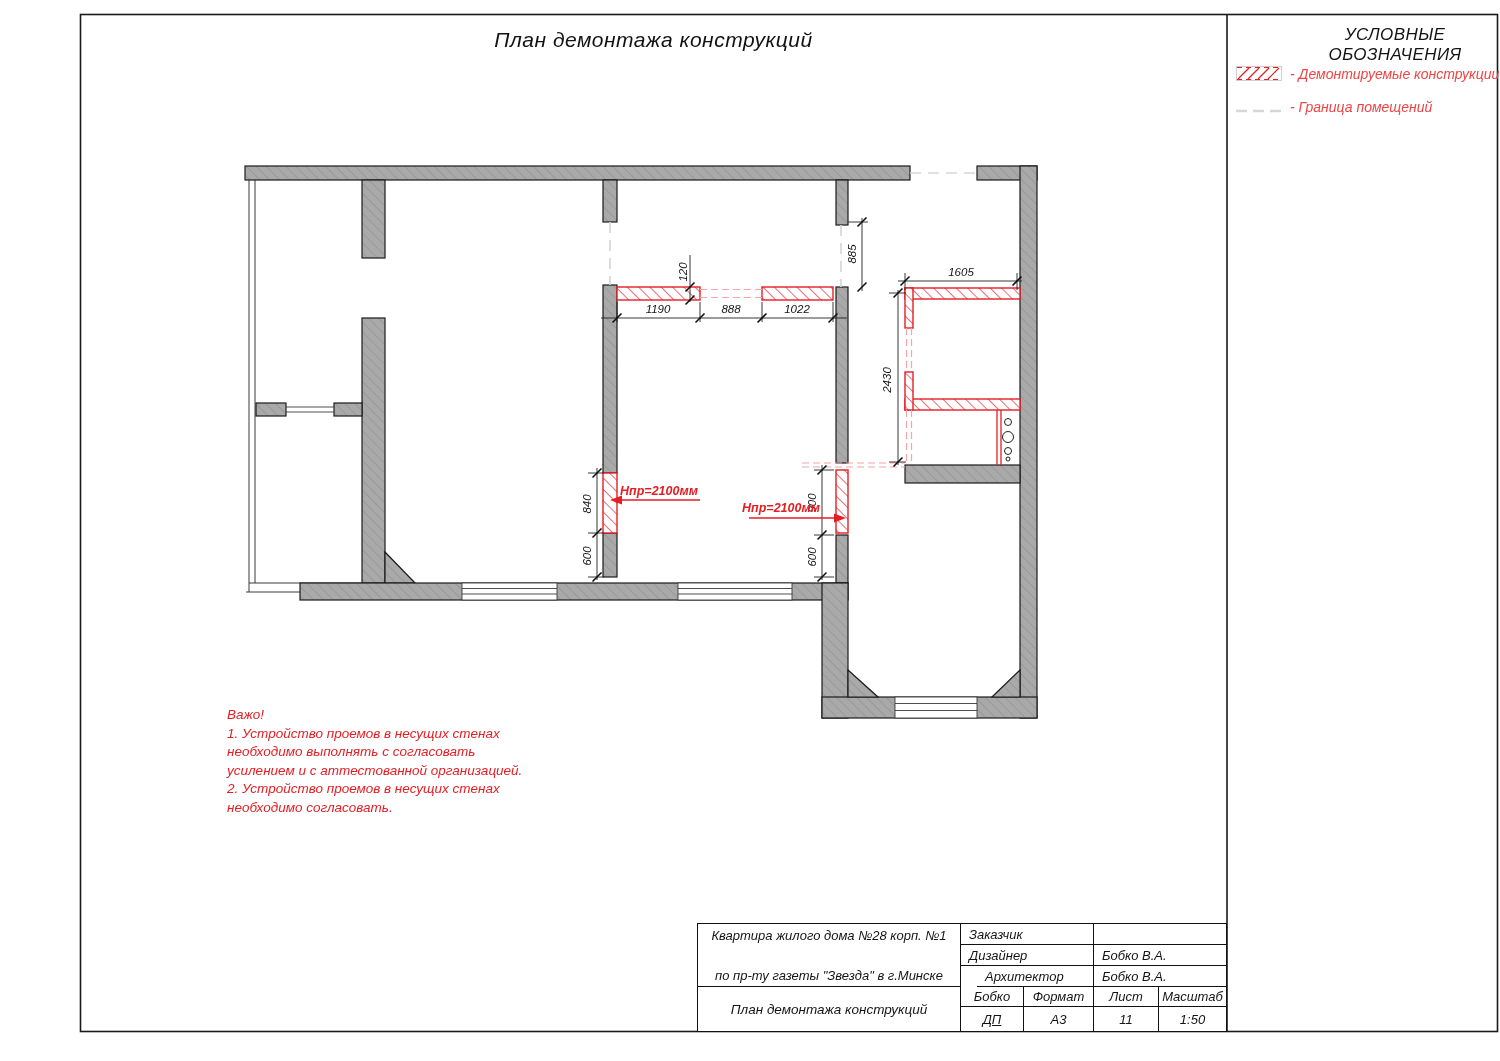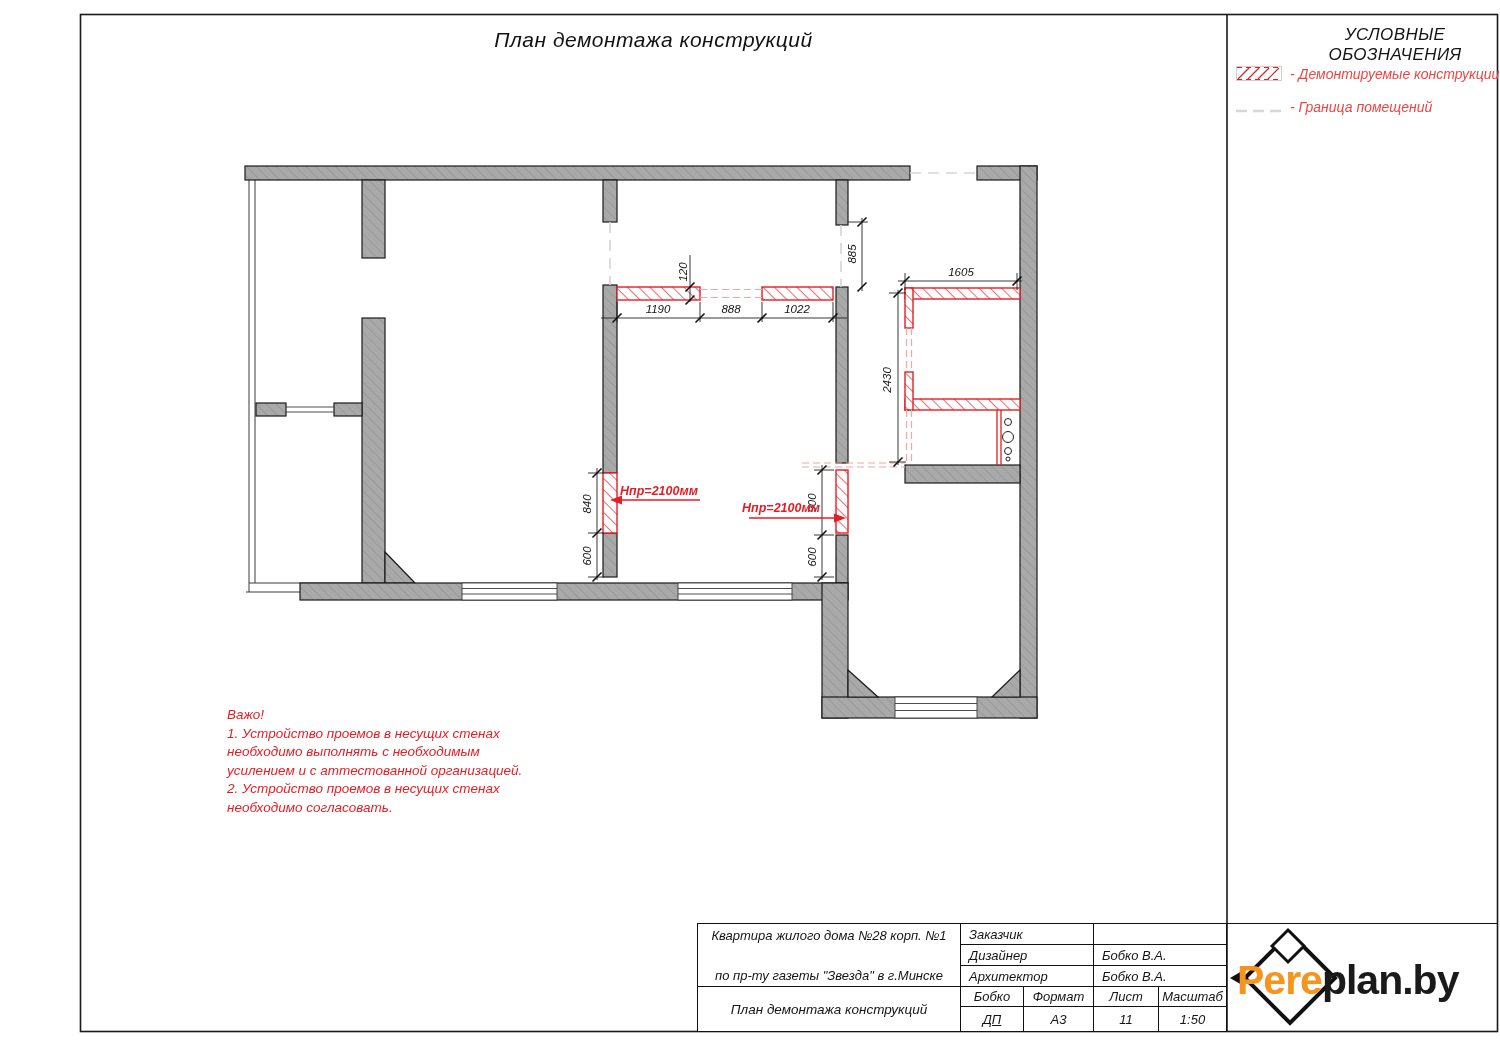--- a/index.html
+++ b/index.html
@@ -237,52 +237,42 @@
   <div class="abs" style="left:1236px;top:101px;">
     <svg width="46" height="8">
       <line x1="0" y1="4" x2="46" y2="4" stroke="#d6d6d6" stroke-width="2.4" stroke-dasharray="11 6"></line>
     </svg>
   </div>
   <div class="abs legend-label" style="left:1290px;top:99px;">- Граница помещений</div>
 
   <div class="abs notes">
     <div>Важо!</div>
     <div>1. Устройство проемов в несущих стенах</div>
-    <div>необходимо выполнять с необходимым</div>
+    <div>необходимо выполнять с согласовать</div>
     <div>усилением и с аттестованной организацией.</div>
     <div>2. Устройство проемов в несущих стенах</div>
     <div>необходимо согласовать.</div>
   </div>
 
   <div class="abs tb">
     <div class="proj bR bB cC">
       <span>Квартира  жилого дома №28 корп. №1</span>
       <span>по пр-ту газеты "Звезда" в г.Минске</span>
     </div>
     <div class="bR bB pL" style="grid-row:1;grid-column:2/4;">Заказчик</div>
     <div class="bB pL" style="grid-row:1;grid-column:4/6;"></div>
     <div class="bR bB pL" style="grid-row:2;grid-column:2/4;">Дизайнер</div>
     <div class="bB pL" style="grid-row:2;grid-column:4/6;">Бобко В.А.</div>
-    <div class="bR bB pL" style="grid-row:3;grid-column:2/4;">Архитектор</div>
+    <div class="bR bB pL" style="grid-row:3;grid-column:2/4;margin-left:16px;">Архитектор</div>
     <div class="bB pL" style="grid-row:3;grid-column:4/6;">Бобко В.А.</div>
     <div class="dtitle bR cC">План демонтажа конструкций</div>
     <div class="bR bB cC" style="grid-row:4;grid-column:2;">Бобко</div>
     <div class="bR bB cC" style="grid-row:4;grid-column:3;">Формат</div>
     <div class="bR bB cC" style="grid-row:4;grid-column:4;">Лист</div>
     <div class="bB cC" style="grid-row:4;grid-column:5;">Масштаб</div>
     <div class="bR cC" style="grid-row:5;grid-column:2;text-decoration:underline;">ДП</div>
     <div class="bR cC" style="grid-row:5;grid-column:3;">А3</div>
     <div class="bR cC" style="grid-row:5;grid-column:4;">11</div>
     <div class="cC" style="grid-row:5;grid-column:5;">1:50</div>
   </div>
 
-  <div class="abs logo-box">
-    <svg width="271" height="107" viewBox="0 0 271 107">
-      <polygon points="18,54 63,9 108,54 63,99" fill="none" stroke="#111" stroke-width="4"></polygon>
-      <polygon points="45,22 61,6 77,22 61,38" fill="#fff" stroke="#111" stroke-width="3"></polygon>
-      <polygon points="3,54 15,47 15,61" fill="#111"></polygon>
-      <text x="10" y="70" font-family="Liberation Sans, DejaVu Sans, sans-serif" font-size="41" font-weight="bold" letter-spacing="-1">
-        <tspan fill="#F7941D">Pere</tspan><tspan fill="#1a1a1a">plan.by</tspan>
-      </text>
-    </svg>
-  </div>
 
 </div>
 
 </body></html>

